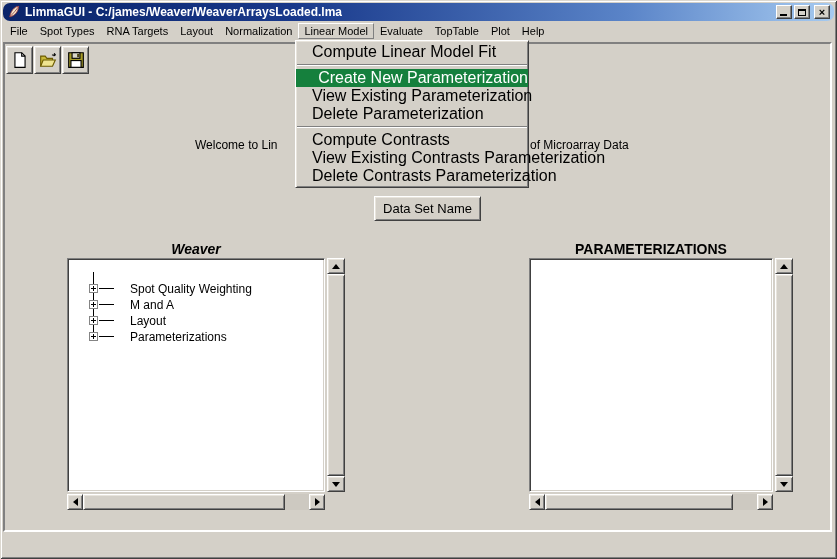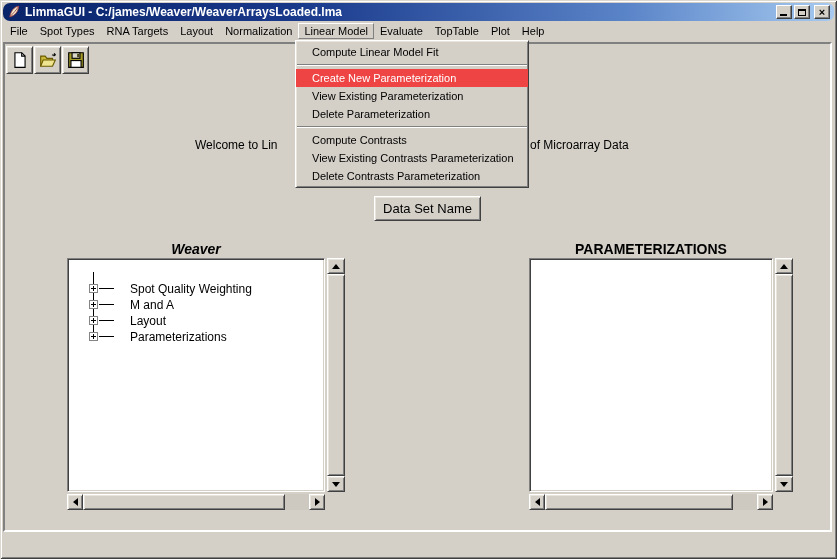--- a/index.html
+++ b/index.html
@@ -131,24 +131,24 @@
   .hs-right .h-thumb { width:188px; }
 
   
   .dropdown {
     position:absolute; left:295px; top:40px; width:234px; z-index:10;
     background:#d4d0c8; padding:2px 0;
     border:1px solid; border-color:#ffffff #404040 #404040 #ffffff;
     box-shadow: inset 1px 1px 0 #e8e4dc, inset -1px -1px 0 #808080;
   }
   .menu-item {
-    height:18px; line-height:18px; padding-left:16px; font-size:11px;
+    height:18px; line-height:18px; padding-left:16px; font-size:16px;
     color:#000; white-space:nowrap;
   }
-  .menu-item.hl { background:#ef4444; color:#ffffff; }
+  .menu-item.hl { background:#15803d; color:#ffffff;text-align:right; }
   .menu-sep {
     height:0; margin:3px 1px 3px 1px;
     border-top:1px solid #808080; border-bottom:1px solid #ffffff;
   }
 </style>
 </head>
 <body>
 
 <div class="window">
 

